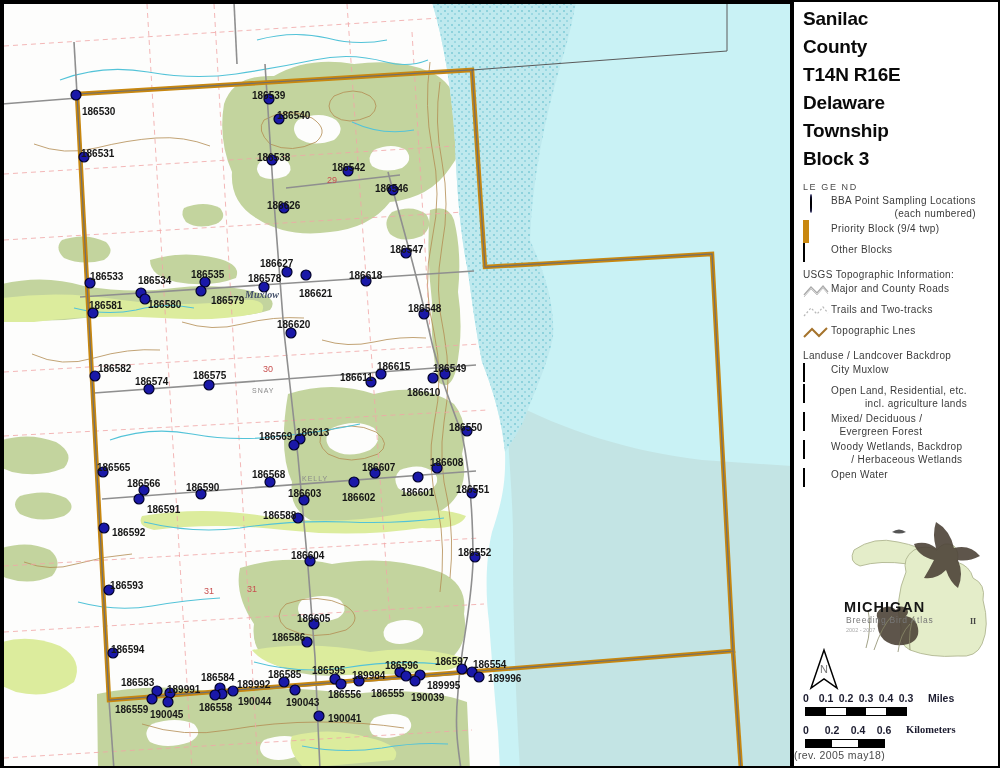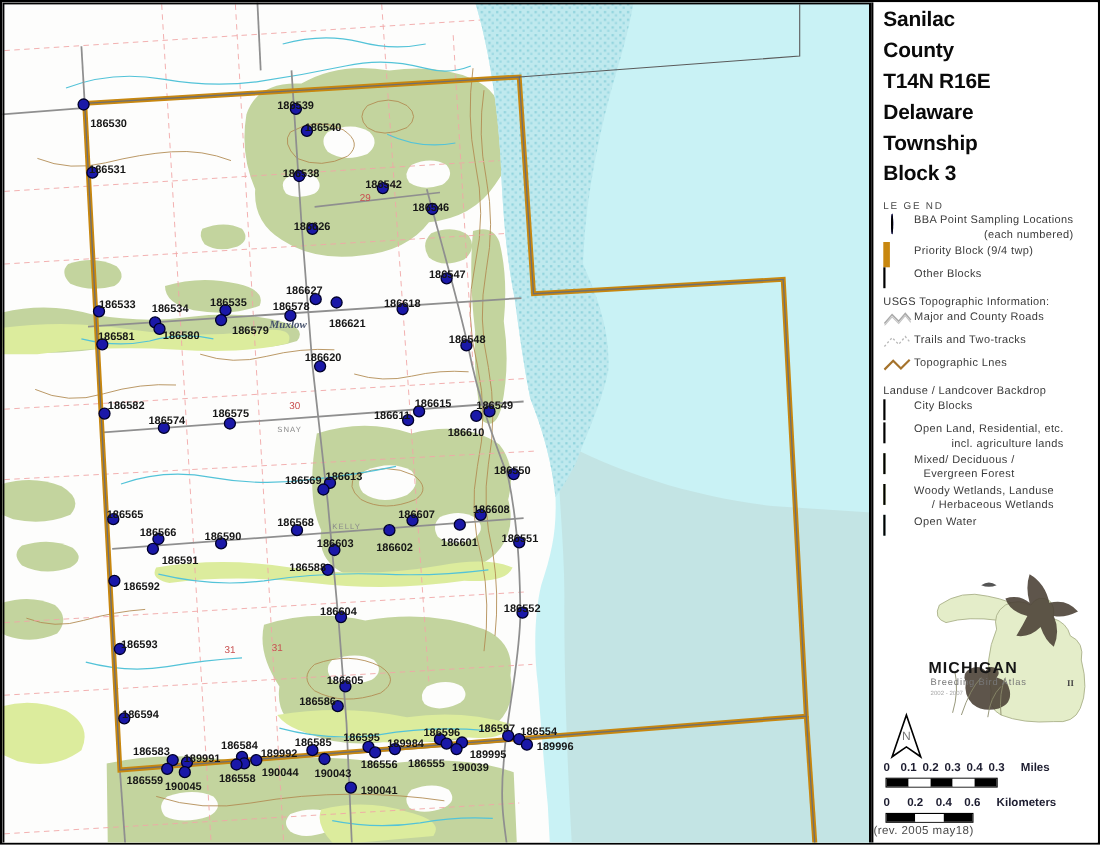--- a/index.html
+++ b/index.html
@@ -379,35 +379,35 @@
     <div class="lg-row">
       <span class="lg-icon"><svg width="26" height="13">
             <polyline points="1,11 9,3 16,10 24,2" fill="none" stroke="#a5732c" stroke-width="2"></polyline>
           </svg></span>
       <span class="lg-text">Topographic Lnes</span>
     </div>
 
     <div class="lg-head">Landuse / Landcover Backdrop</div>
     <div class="lg-row">
       <span class="lg-icon"><span class="sw sw-city"></span></span>
-      <span class="lg-text">City Blocks</span>
+      <span class="lg-text">City Muxlow</span>
     </div>
     <div class="lg-row">
       <span class="lg-icon"><span class="sw"></span></span>
       <span class="lg-text"><span>Open Land, Residential, etc.</span><br>
       <span>incl. agriculture lands</span></span>
     </div>
     <div class="lg-row">
       <span class="lg-icon"><span class="sw sw-forest"></span></span>
       <span class="lg-text"><span>Mixed/ Deciduous /</span><br>
       <span>Evergreen Forest</span></span>
     </div>
     <div class="lg-row">
       <span class="lg-icon"><span class="sw sw-wet"></span></span>
-      <span class="lg-text"><span>Woody Wetlands, Landuse</span><br>
+      <span class="lg-text"><span>Woody Wetlands, Backdrop</span><br>
       <span>/ Herbaceous Wetlands</span></span>
     </div>
     <div class="lg-row">
       <span class="lg-icon"><span class="sw sw-water"></span></span>
       <span class="lg-text">Open Water</span>
     </div>
 
     <svg class="logo" width="158" height="148" viewBox="0 0 158 148">
       <path d="M14,30 Q34,16 58,22 Q80,26 94,36 Q88,46 68,44 Q40,40 20,46 Q8,42 14,30 Z" fill="#e4edc9" stroke="#a8af88" stroke-width="0.8"></path>
       <path d="M66,52 Q62,38 74,30 Q86,24 97,30 Q104,20 114,26 Q120,32 117,42 Q130,46 133,58 Q146,64 143,80 Q150,106 142,124 Q136,138 118,136 Q90,138 70,130 Q58,124 61,108 Q54,80 66,52 Z" fill="#e4edc9" stroke="#a8af88" stroke-width="0.8"></path>
@@ -445,18 +445,18 @@
     <div class="scale" id="km-scale">
       <div class="bar" style="width: 78px;">
           <div class="seg" style="width: 26px; background: rgb(0, 0, 0);"></div>
           <div class="seg" style="width: 26px; background: rgb(255, 255, 255);"></div>
           <div class="seg" style="width: 26px; background: rgb(0, 0, 0);"></div>
         </div>
     <span class="tick" style="left: 4px;">0</span>
         <span class="tick" style="left: 30px;">0.2</span>
         <span class="tick" style="left: 56px;">0.4</span>
         <span class="tick" style="left: 82px;">0.6</span>
-        <span class="tick unit" style="left: 104px;">Kilometers</span>
+        <span class="tick unit" style="left: 104px; font-family: Liberation Serif, serif;">Kilometers</span>
       </div>
 
     <div class="rev">(rev. 2005 may18)</div>
   </div>
 </div>
 
 </body></html>

